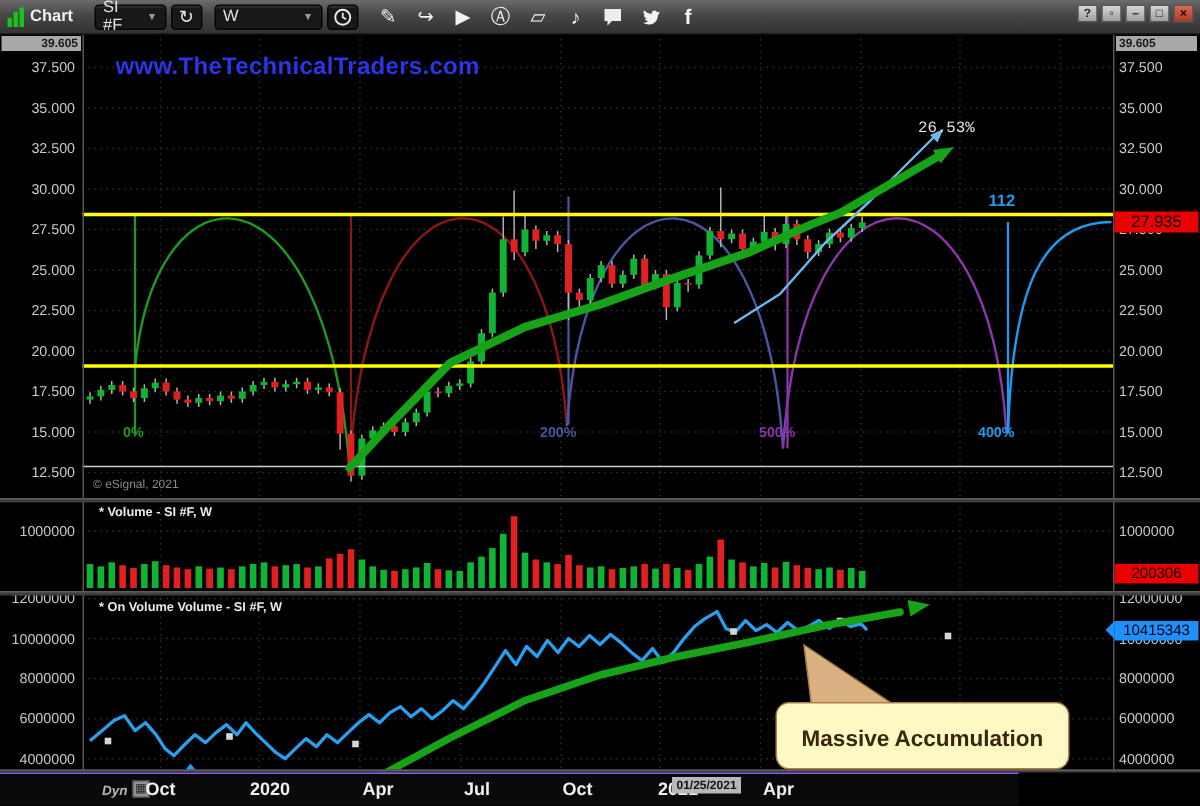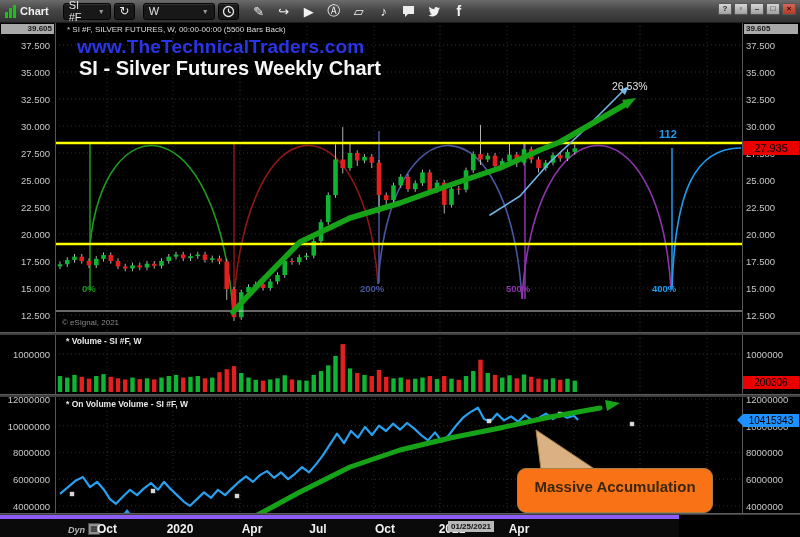--- a/index.html
+++ b/index.html
@@ -26,44 +26,44 @@
   .wbtn.close{background:linear-gradient(#d66a55,#b03a28);color:#2a0500;}
   
   .vline-border{position:absolute;width:1px;background:#555;z-index:6;}
   .sep{position:absolute;left:0;width:800px;background:#3e3e3e;border-top:1px solid #5d5d5d;z-index:6;}
   #canvas{position:absolute;left:0;top:0;z-index:2;}
   .lbl{position:absolute;color:#c8c8c8;font-size:9.5px;white-space:nowrap;z-index:5;}
   .lbl.right-al{text-align:right;}
   .session-box{position:absolute;top:24px;height:10px;background:#a8a8a8;color:#1a1a1a;
                font-size:8px;font-weight:bold;line-height:10px;z-index:7;padding:0 2px;}
   .hdr-instr{position:absolute;left:67px;top:25px;color:#dcdcdc;font-size:8px;z-index:5;}
-  .hdr-site{position:absolute;left:77px;top:36px;font-size:19px;font-weight:bold;z-index:5;letter-spacing:.2px;}
+  .hdr-site{position:absolute;left:77px;top:36px;font-size:16px;font-weight:bold;z-index:5;letter-spacing:.2px;}
   .hdr-title{position:absolute;left:79px;top:57px;color:#f7f7f7;font-size:20px;font-weight:bold;z-index:5;}
   .panel-lbl{position:absolute;left:66px;color:#e8e8e8;font-size:8.5px;font-weight:bold;z-index:5;}
   .copyright{position:absolute;left:62px;top:318px;color:#8a8a8a;font-size:8px;z-index:5;}
-  .proj-pct{position:absolute;left:612px;top:80px;color:#e2e2e2;font-size:10.5px;z-index:5;}
+  .proj-pct{position:absolute;left:612px;top:80px;color:#e2e2e2;font-size:10.5px;z-index:5;font-family:Liberation Mono, monospace;}
   .tag{position:absolute;left:743px;color:#000;font-weight:normal;text-align:center;z-index:8;}
   #tag-price{top:141px;width:56px;height:14px;font-size:11px;line-height:14px;}
   #tag-vol{top:376px;width:56px;height:13px;font-size:10px;line-height:13px;}
   #tag-obv{top:414px;width:56px;height:13px;font-size:10px;line-height:13px;}
   #tag-obv:before{content:"";position:absolute;left:-6px;top:0;border-top:6.5px solid transparent;
                   border-bottom:6.5px solid transparent;border-right:6px solid #1e90ff;}
   
   #time-axis{position:absolute;left:0;top:515px;width:679px;height:22px;background:#0a0a0a;
-             border-top:4px solid #8b5cf6;z-index:10;}
+             border-top:1px solid #8b5cf6;z-index:10;}
   .t-lbl{position:absolute;top:3px;color:#f0f0f0;font-size:12px;font-weight:bold;transform:translateX(-50%);}
   #dyn{position:absolute;left:68px;top:6px;color:#b5b5b5;font-size:9px;font-weight:bold;font-style:italic;}
   #dyn-ico{position:absolute;left:88px;top:4px;width:12px;height:12px;background:#919191;border:1px solid #4a4a4a;
            color:#222;font-size:8px;line-height:10px;text-align:center;}
   #date-box{position:absolute;left:448px;top:2px;background:#b8b8b8;color:#111;font-size:8px;
             font-weight:bold;padding:1px 3px;z-index:12;}
   
-  #callout{position:absolute;left:517px;top:468px;width:196px;height:45px;background:#f97316;
+  #callout{position:absolute;left:517px;top:468px;width:196px;height:45px;background:#fef9c3;
            border:1.5px solid #aa7f45;border-radius:9px;z-index:9;text-align:center;
-           color:#3a270e;font-size:15px;font-weight:bold;line-height:20px;padding-top:8px;}
+           color:#3a270e;font-size:15px;font-weight:bold;line-height:20px;padding-top:14px;}
 </style>
 </head>
 <body>
 
 <div id="screen">
 
   <div id="toolbar">
     <span class="tb-ind">
         <i style="height:6px"></i>
         <i style="height:10px"></i>
@@ -427,23 +427,21 @@
 
   <div class="vline-border" style="left:55px;top:23px;height:492px"></div>
   <div class="vline-border" style="left:742px;top:23px;height:492px"></div>
   <div class="sep" style="top:332px;height:3px"></div>
   <div class="sep" style="top:394px;height:3px"></div>
   <div class="sep" style="top:513px;height:2px"></div>
 
   <div class="session-box" style="left:1px;width:53px;text-align:right">39.605</div>
   <div class="session-box" style="left:744px;width:54px">39.605</div>
 
-  <div class="hdr-instr">* SI #F, SILVER FUTURES, W, 00:00-00:00 (5500 Bars Back)</div>
   <div class="hdr-site" id="hdr-site" style="color: rgb(43, 53, 232);">www.TheTechnicalTraders.com</div>
-  <div class="hdr-title">SI - Silver Futures Weekly Chart</div>
   <div class="panel-lbl" style="top:336px">* Volume - SI #F, W</div>
   <div class="panel-lbl" style="top:399px">* On Volume Volume - SI #F, W</div>
   <div class="copyright">© eSignal, 2021</div>
   <div class="proj-pct">26.53%</div>
 
   <div class="tag" id="tag-price" style="background: rgb(234, 0, 0);">27.935</div>
   <div class="tag" id="tag-vol" style="background: rgb(234, 0, 0);">200306</div>
   <div class="tag" id="tag-obv" style="background: rgb(30, 144, 255);">10415343</div>
 
   <div id="labels">

